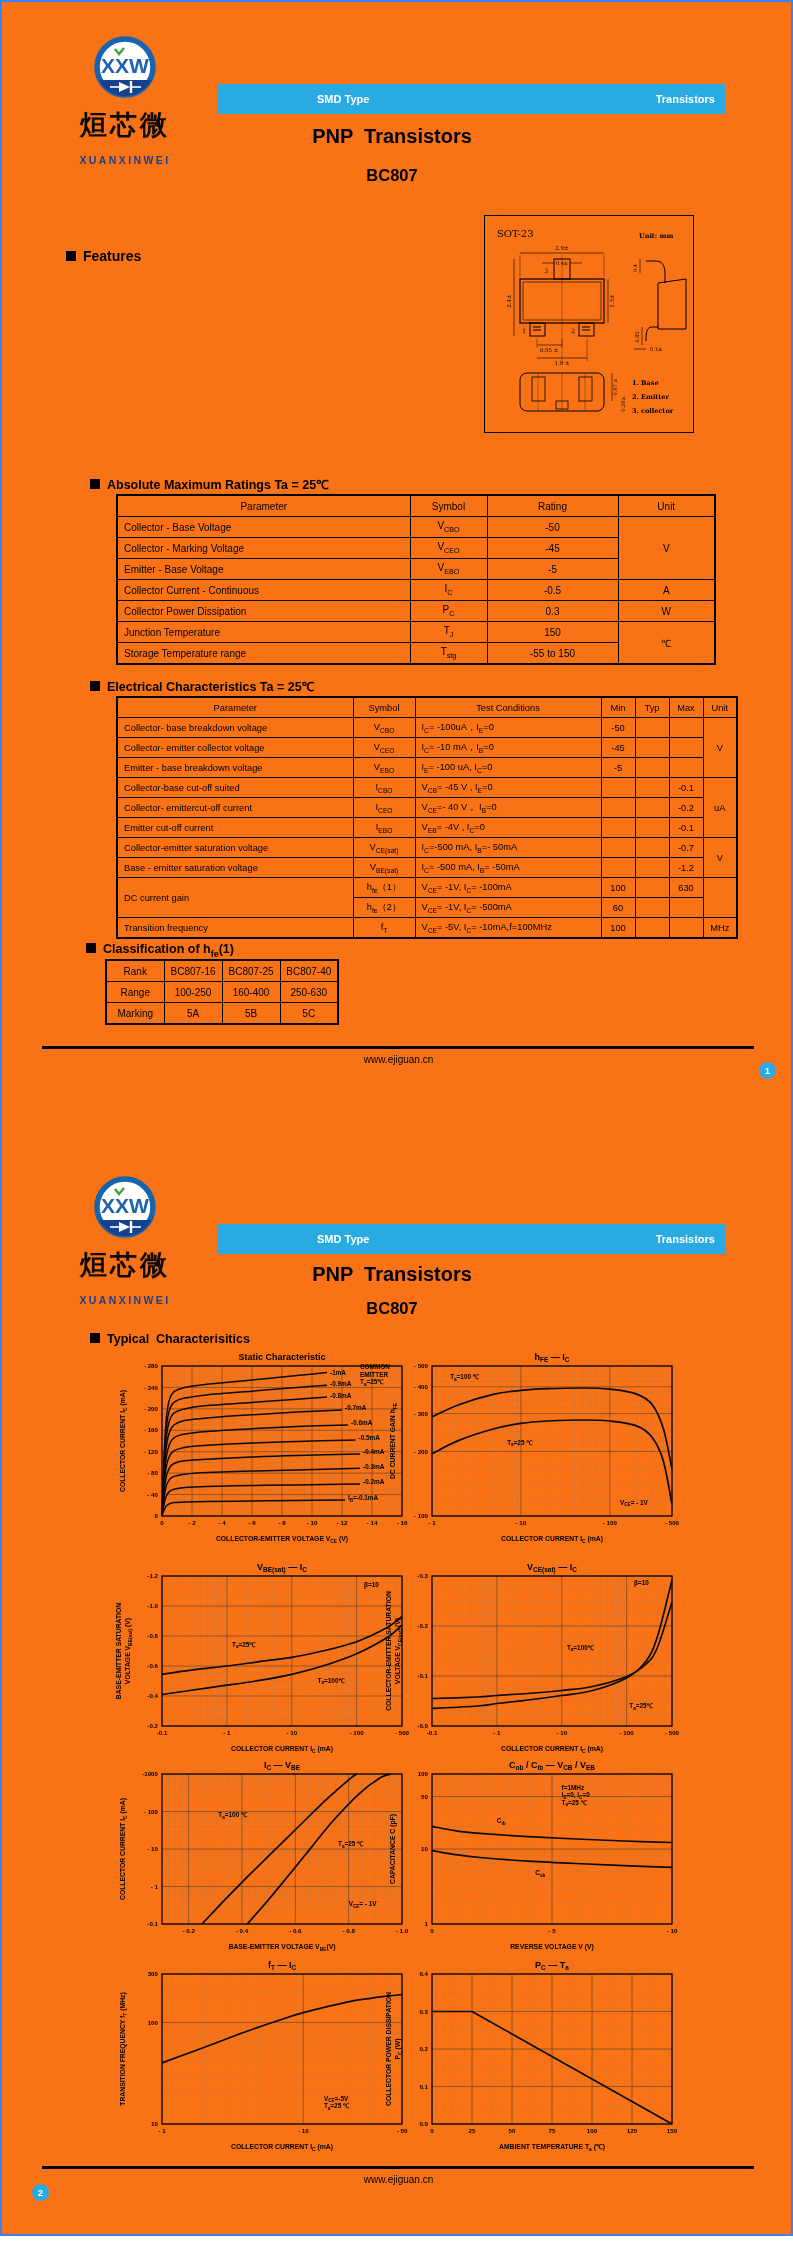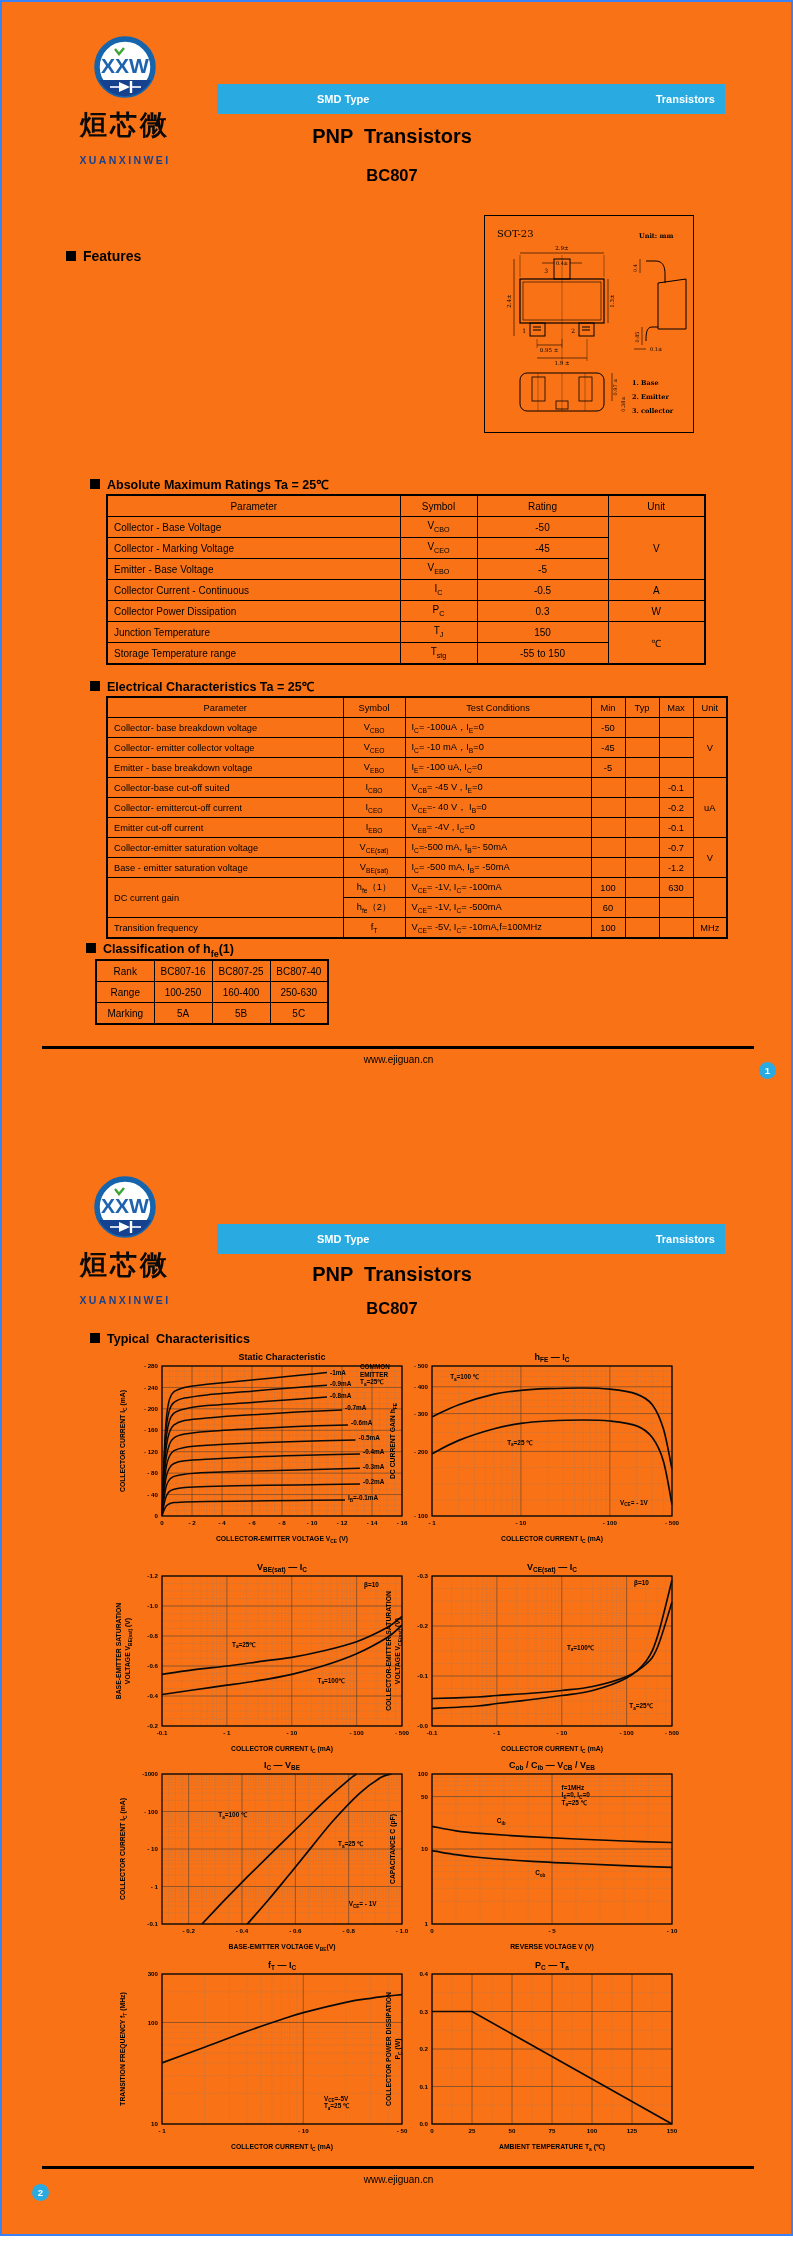--- a/index.html
+++ b/index.html
@@ -13,21 +13,21 @@
   .hbar .l{margin-left:100px;}
   .hbar .r{margin-left:auto;margin-right:10px;}
   .doc-title{position:absolute;left:150px;width:480px;text-align:center;font-size:20px;font-weight:bold;white-space:pre;}
   .sec-head{position:absolute;font-size:12.5px;font-weight:bold;white-space:pre;}
   .sq{display:inline-block;width:10px;height:10px;background:#000;margin-right:7px;}
   .features{position:absolute;left:64px;top:246px;width:340px;}
   .features .fe-h{font-size:14px;font-weight:bold;}
   .features ul{list-style:none;margin:11px 0 0 0;padding:0;}
   .features li{font-size:9.5px;margin-bottom:10px;display:flex;align-items:center;}
   .blt{width:7px;height:7px;border-radius:50%;background:#000;margin-right:8px;flex:none;}
-  table.tbl{position:absolute;border-collapse:collapse;border:2px solid #000;table-layout:fixed;}
+  table.tbl{position:absolute;border-collapse:collapse;border:2px solid #000;table-layout:fixed;margin-left:10px;}
   .tbl td{border:1px solid #000;font-size:10px;text-align:center;padding:1px 3px;height:18px;
           overflow:hidden;white-space:nowrap;}
   .tbl td.l{text-align:left;padding-left:6px;}
   #tbl-elec td{font-size:9.3px;height:17px;}
   .pkg{position:absolute;left:482px;top:213px;}
   .chart{position:absolute;}
   .chart text{font-family:"Liberation Sans",sans-serif;fill:#000;}
   .pkg text{fill:#000;}
   .footer-line{position:absolute;left:40px;width:712px;height:3px;background:#000;}
   .footer-url{position:absolute;left:0;width:793px;text-align:center;font-size:10px;}

